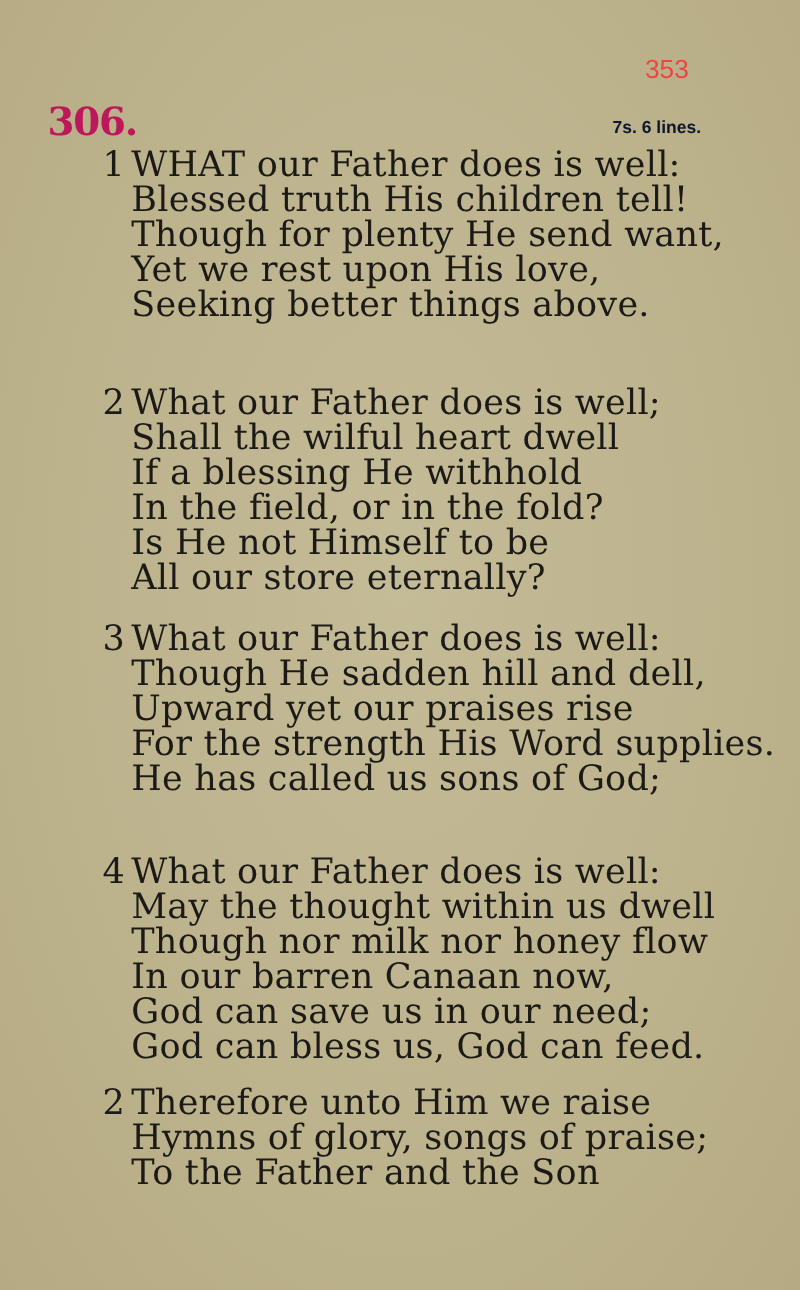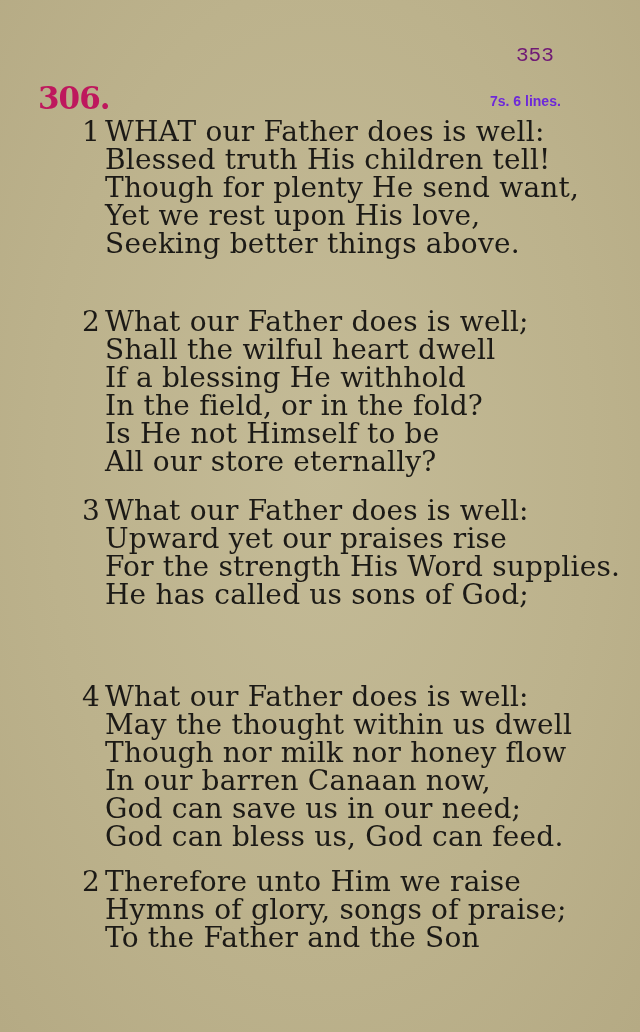--- a/index.html
+++ b/index.html
@@ -5,33 +5,33 @@
   html, body { margin:0; padding:0; }
   body {
     width:640px; height:1032px; overflow:hidden;
     background: radial-gradient(ellipse at 50% 45%, #c4bb97 0%, #bcb28c 60%, #b5aa84 100%);
     font-family: "DejaVu Serif", "Liberation Serif", serif;
     color:#1c1a16;
     position:relative;
   }
   .page-number {
     position:absolute; top:44px; left:516px;
-    font-family:Liberation Mono, monospace;
-    font-size:21px; color:#701a75;
+    font-family:Liberation Sans, sans-serif;
+    font-size:21px; color:#ef4444;
   }
   .hymn-number {
     position:absolute; top:80px; left:38px;
     font-family:"DejaVu Serif", serif;
     font-weight:bold; font-size:31px; letter-spacing:-1px;
     color:#be185d;
   }
   .meter {
     position:absolute; top:93px; left:490px;
     font-family:"Liberation Sans", sans-serif;
-    font-weight:bold; font-size:14px; color:#6d28d9;
+    font-weight:bold; font-size:14px; color:#0f172a;
   }
   .stanza { position:absolute; left:82px; }
   .line {
     font-size:28px; line-height:28px; height:28px;
     white-space:nowrap; letter-spacing:0.2px;
   }
   .line .num { display:inline-block; width:23px; }
   .line.indent { padding-left:23px; }
 </style>
 </head>
@@ -53,20 +53,21 @@
   <div class="line"><span class="num">2</span><span>What our Father does is well;</span></div>
   <div class="line indent">Shall the wilful heart dwell</div>
   <div class="line indent">If a blessing He withhold</div>
   <div class="line indent">In the field, or in the fold?</div>
   <div class="line indent">Is He not Himself to be</div>
   <div class="line indent">All our store eternally?</div>
 </div>
 
 <div class="stanza" style="top:497px">
   <div class="line"><span class="num">3</span><span>What our Father does is well:</span></div>
+  <div class="line indent">Though He sadden hill and dell,</div>
   <div class="line indent">Upward yet our praises rise</div>
   <div class="line indent">For the strength His Word supplies.</div>
   <div class="line indent">He has called us sons of God;</div>
 </div>
 
 <div class="stanza" style="top:683px">
   <div class="line"><span class="num">4</span><span>What our Father does is well:</span></div>
   <div class="line indent">May the thought within us dwell</div>
   <div class="line indent">Though nor milk nor honey flow</div>
   <div class="line indent">In our barren Canaan now,</div>

